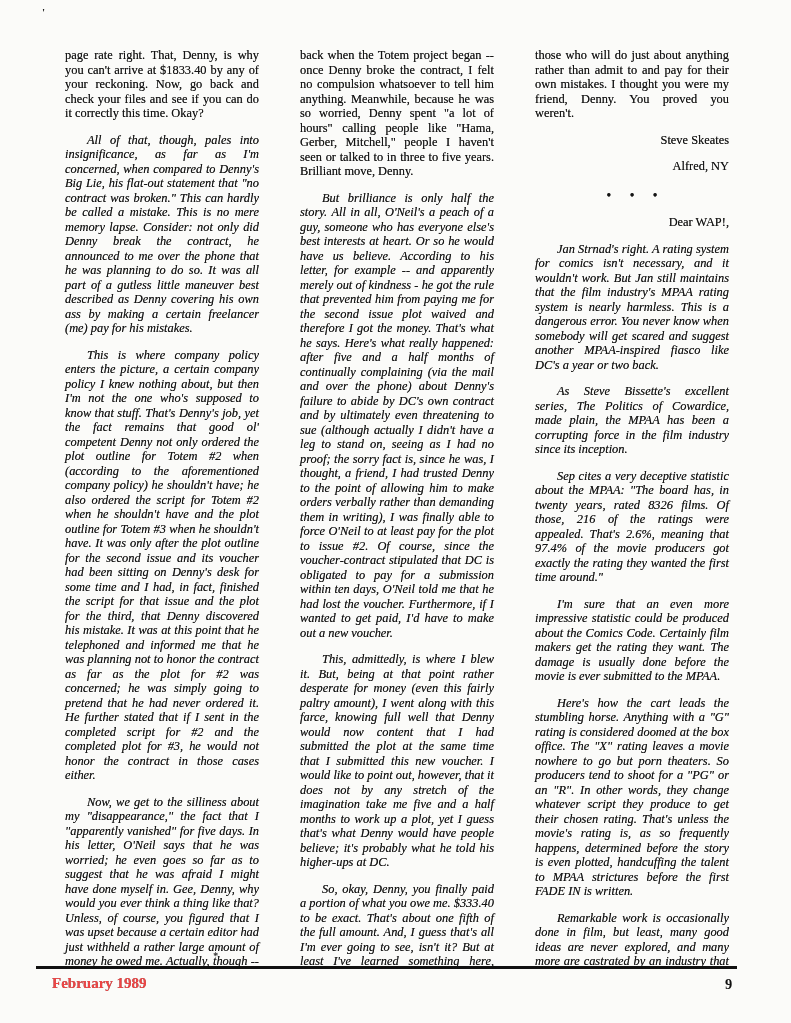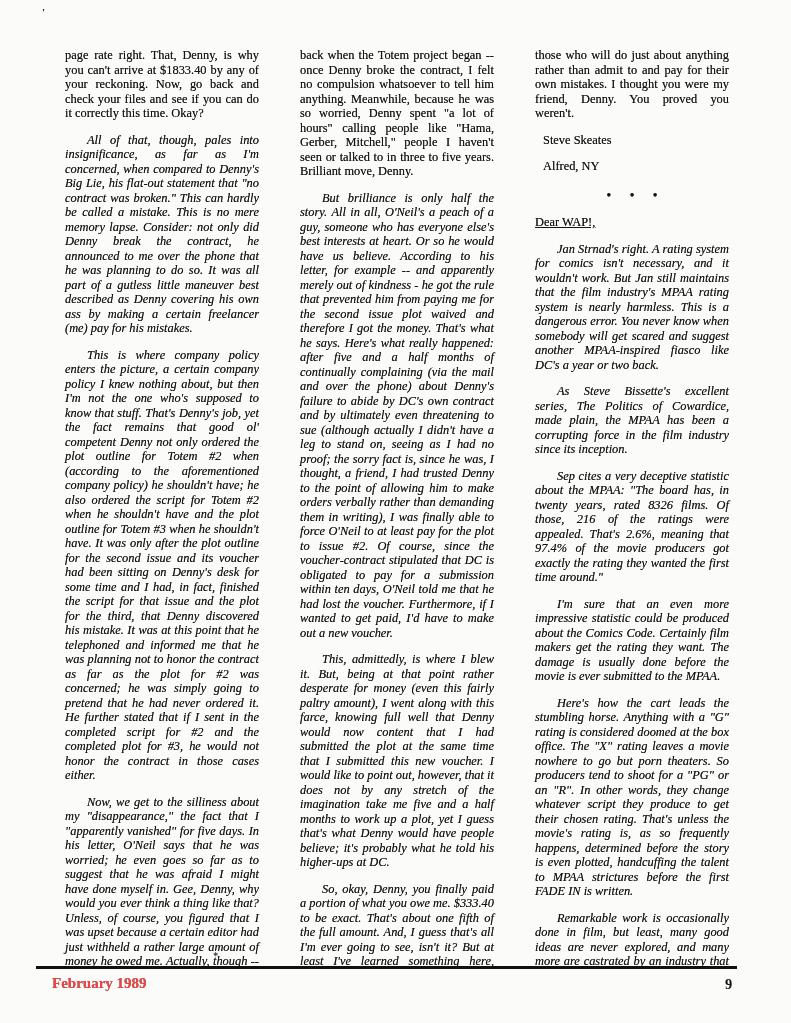--- a/index.html
+++ b/index.html
@@ -10,26 +10,26 @@
   }
   .columns{position:absolute;left:53px;top:36px;display:flex;gap:17px;}
   .col{
     width:218px;height:932px;overflow:hidden;
     text-align:justify;
     font-size:12.4px;line-height:14.5px;
     text-shadow:0 0 .45px rgba(10,10,10,.65);
   }
   .blk{margin:12px;}
   .ind{text-indent:22px;font-style:italic;}
-  .sig{text-align:left;margin-left:20px;text-indent:0;}
+  .sig{text-align:right;margin-left:20px;text-indent:0;}
   .sep{
     text-align:center;margin:14px 0 13px;font-weight:bold;
     letter-spacing:8px;font-size:12px;text-indent:8px;
   }
-  .sal{text-align:left;text-indent:0;text-decoration:underline;}
+  .sal{text-align:right;text-indent:0;}
   .corner-mark{
     position:absolute;left:42px;top:6px;font-size:11px;color:#1c1c1c;
     font-weight:bold;
   }
   .smudge{
     position:absolute;left:213px;top:950px;font-size:10px;color:#1c1c1c;
     font-style:italic;font-weight:bold;transform:rotate(-14deg);
     letter-spacing:-1px;
   }
   .rule{position:absolute;left:36px;top:966px;width:701px;height:3px;background:#111;}

